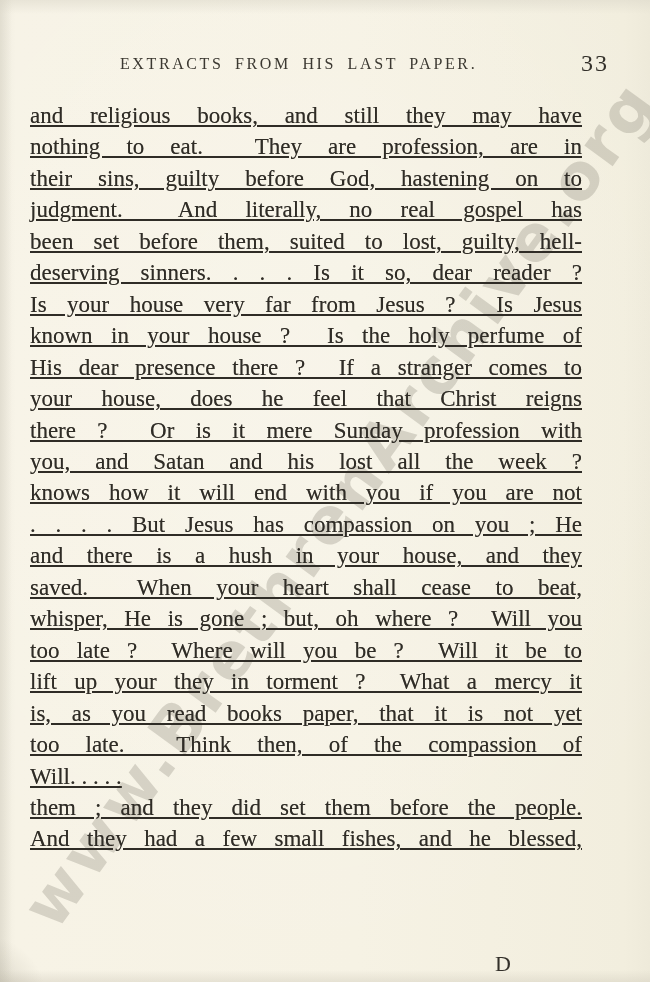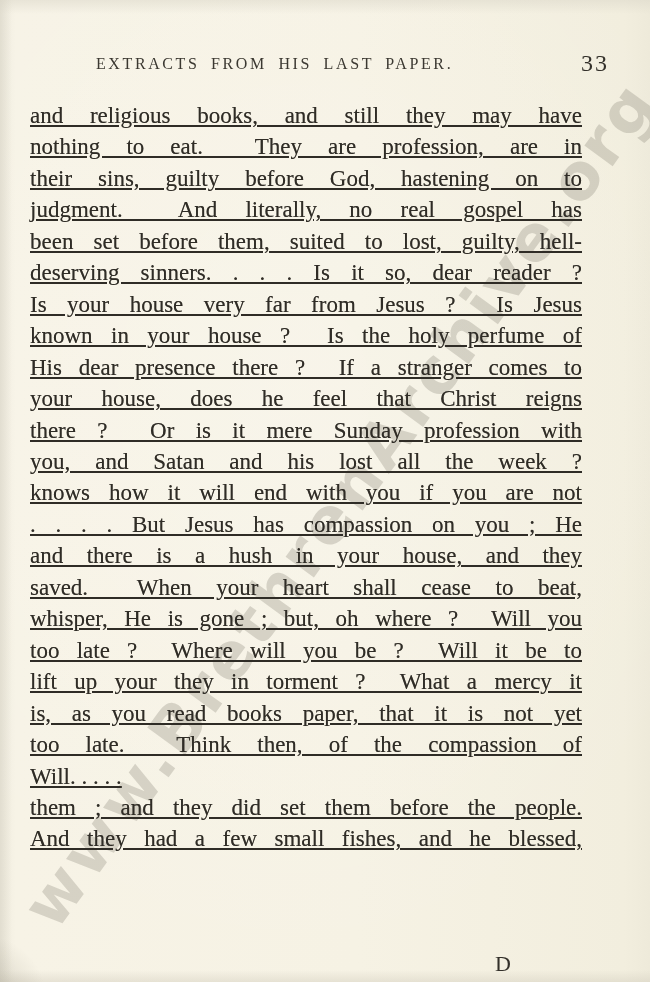--- a/index.html
+++ b/index.html
@@ -52,21 +52,21 @@
     font-weight: bold;
     font-size: 64px;
     letter-spacing: 4px;
     color: rgba(108, 104, 94, 0.24);
     pointer-events: none;
     user-select: none;
   }
   .running-head {
     position: absolute;
     top: 55px;
-    left: 96px;
+    left: 120px;
     font-size: 16px;
     letter-spacing: 2.6px;
     word-spacing: 5px;
     color: #3b3831;
     white-space: nowrap;
   }
   .page-number {
     position: absolute;
     top: 50px;
     left: 548px;

